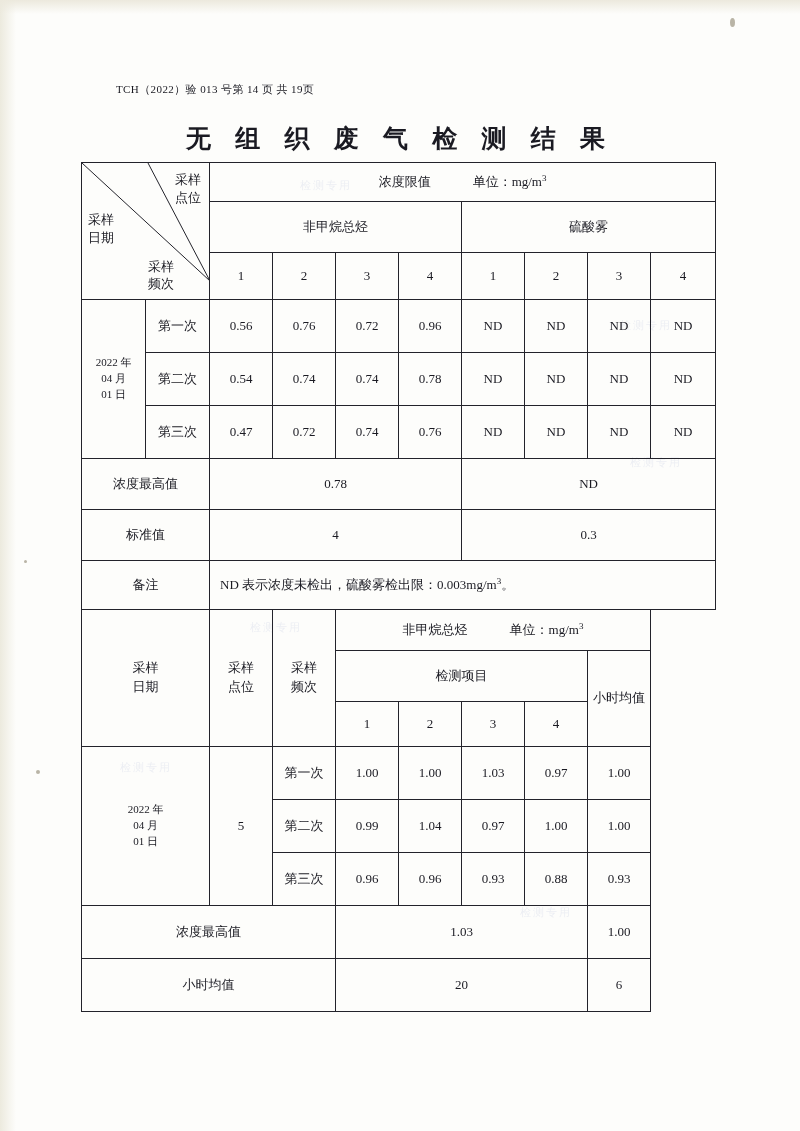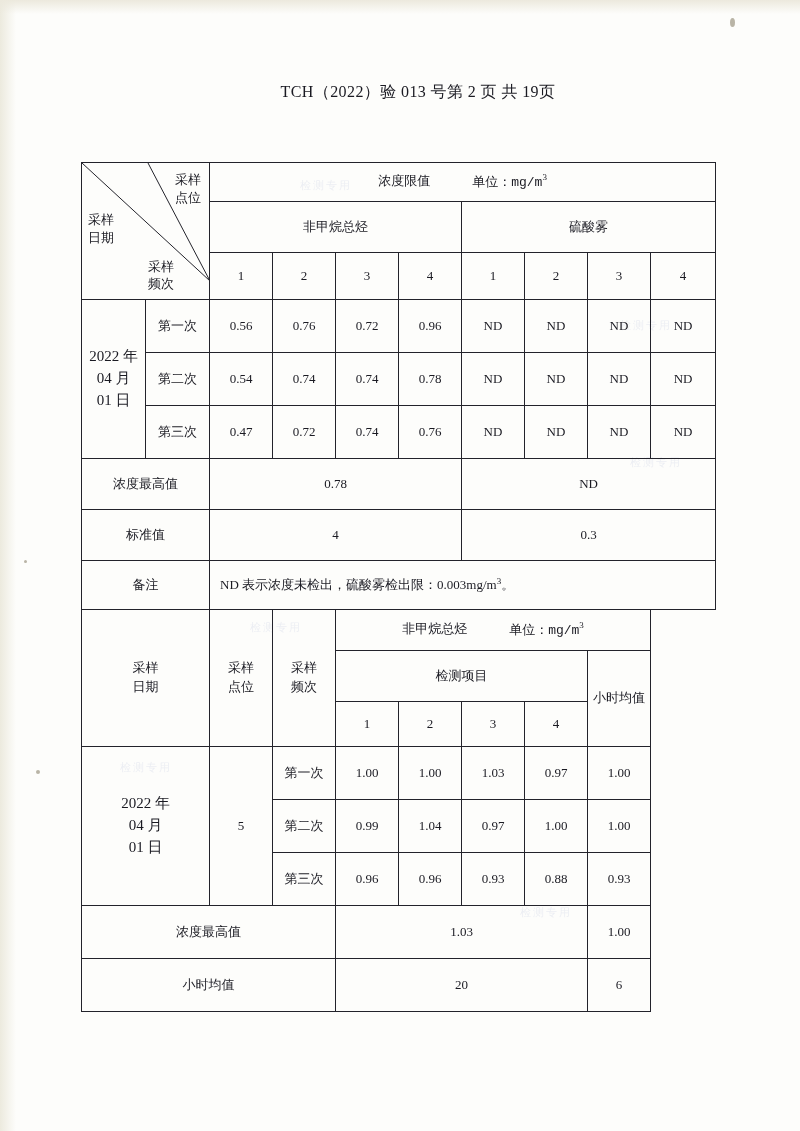--- a/index.html
+++ b/index.html
@@ -40,22 +40,22 @@
     background: #b9b4a6;
     border-radius: 50%;
     pointer-events: none;
   }
   .header-row {
     position: absolute;
     top: 82px;
     left: 80px;
     right: 80px;
     display: flex;
-    justify-content: center;
-    font-size: 16px;
+    justify-content: flex-start;
+    font-size: 11px;
     letter-spacing: 0.4px;
     margin-left: 36px;
   }
   .doc-title {
     position: absolute;
     top: 122px;
     left: 0;
     right: 0;
     text-align: center;
     font-size: 25px;
@@ -100,29 +100,29 @@
     font-size: 13px;
     line-height: 1.35;
     white-space: nowrap;
   }
   .diag .lbl-top {
     top: 8px;
     right: 8px;
     text-align: center;
   }
   .date-cell {
-    font-size: 15px;
+    font-size: 11px;
     line-height: 1.7;
   }
   .remark-cell {
     text-align: left !important;
     padding-left: 10px !important;
     height: 40px;
   }
-  .unit-inline { margin-left: 42px; font-family: Liberation Mono, monospace; }
+  .unit-inline { margin-left: 42px; }
   .watermark {
     position: absolute;
     color: rgba(120,140,190,0.13);
     font-size: 11px;
     letter-spacing: 2px;
     pointer-events: none;
     user-select: none;
     white-space: nowrap;
   }
 </style>
@@ -138,23 +138,24 @@
 
   <div class="watermark" style="left:300px;top:178px;">检测专用</div>
   <div class="watermark" style="left:620px;top:318px;">检测专用</div>
   <div class="watermark" style="left:630px;top:455px;">检测专用</div>
   <div class="watermark" style="left:250px;top:620px;">检测专用</div>
   <div class="watermark" style="left:120px;top:760px;">检测专用</div>
   <div class="watermark" style="left:520px;top:905px;">检测专用</div>
 
   <div class="header-row">
     <span>TCH（2022）验 013 号</span>
-    <span>第 2 页 共 19页</span>
+    <span>第 14 页 共 19页</span>
   </div>
 
+  <div class="doc-title">无 组 织 废 气 检 测 结 果</div>
 
   <table class="main">
     <colgroup>
       <col style="width:64px">
       <col style="width:64px">
       <col style="width:63px">
       <col style="width:63px">
       <col style="width:63px">
       <col style="width:63px">
       <col style="width:63px">

